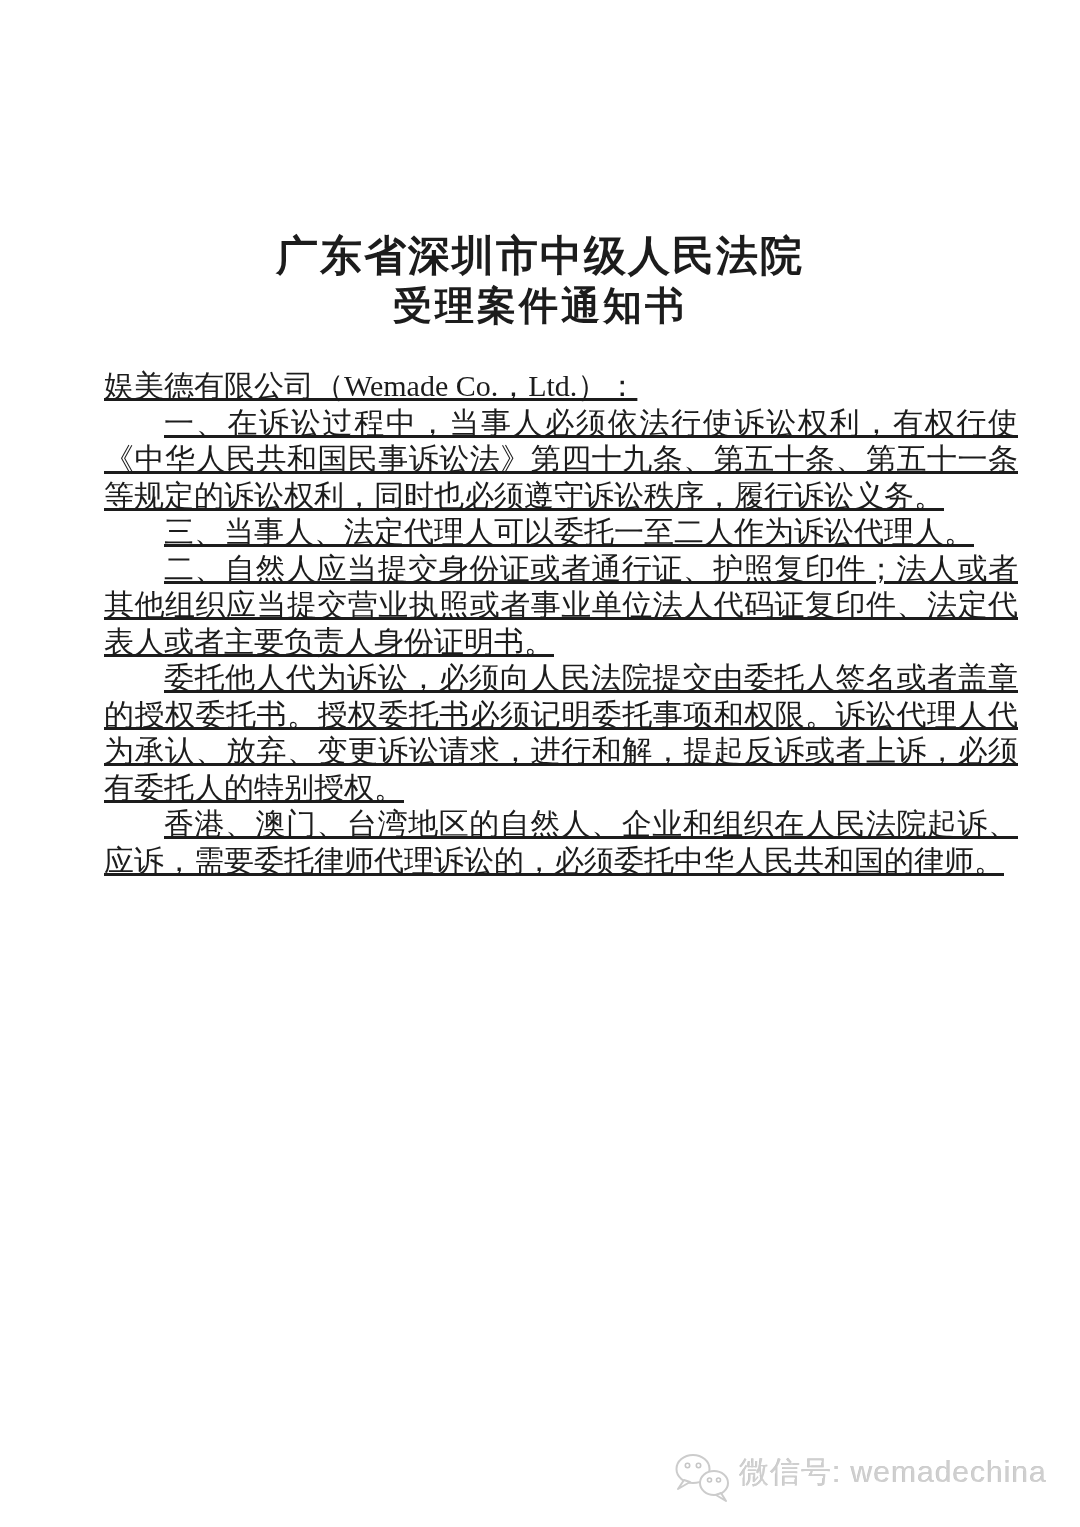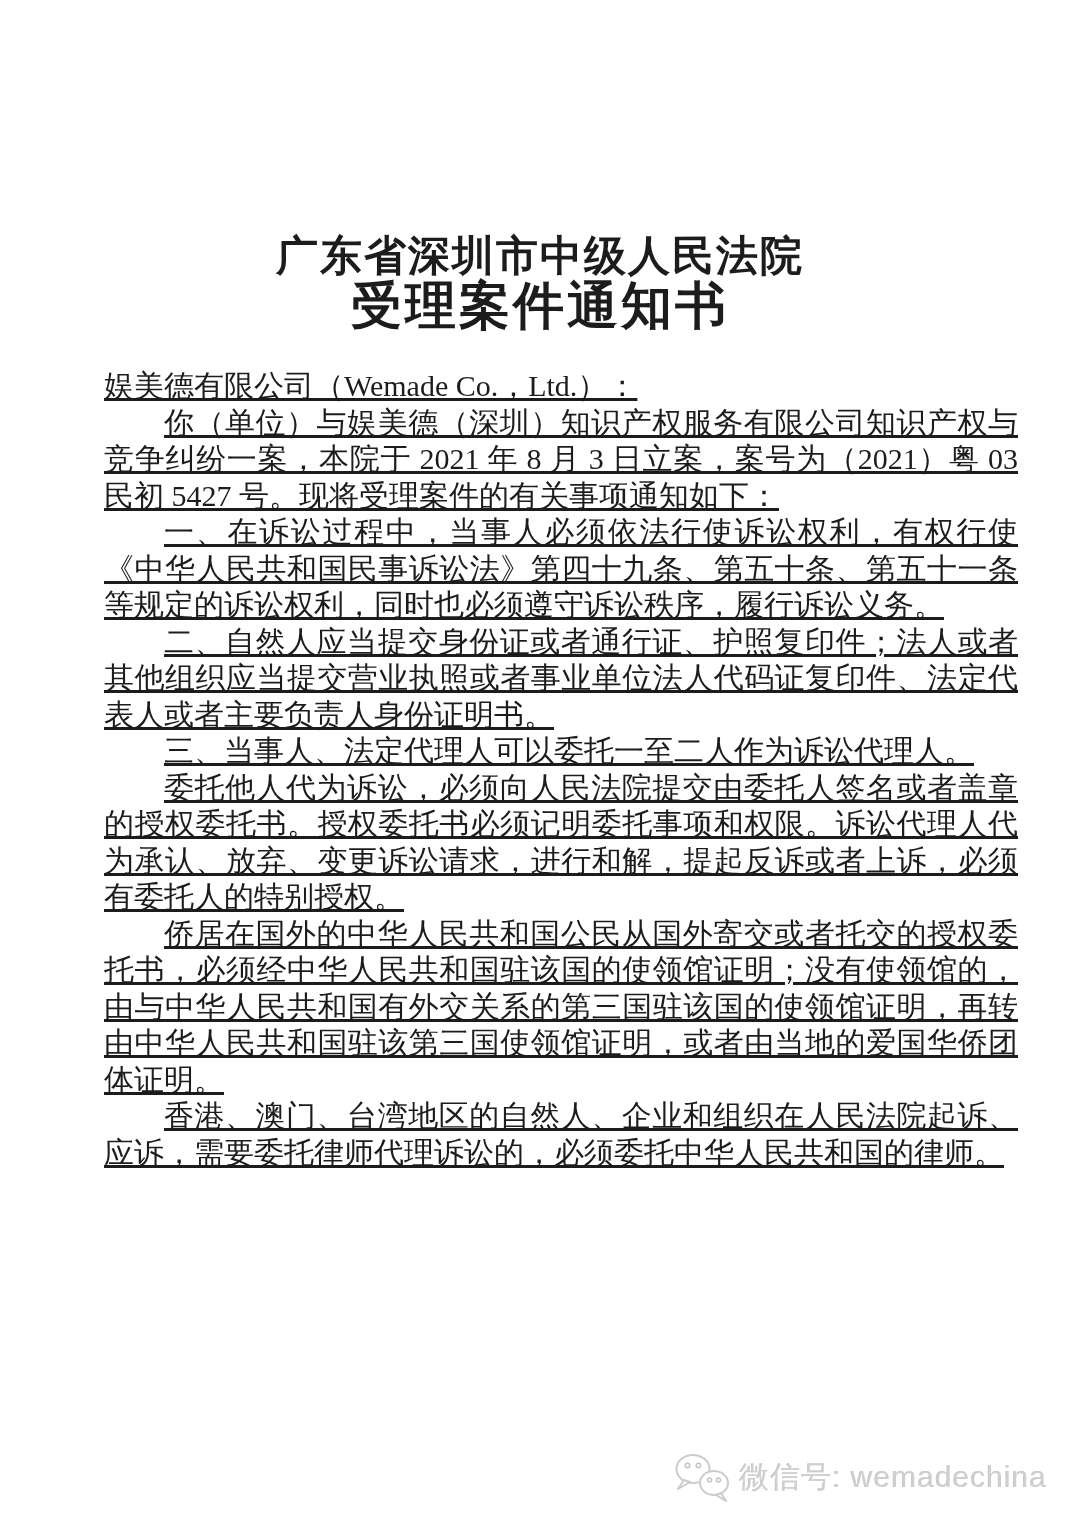--- a/index.html
+++ b/index.html
@@ -24,21 +24,21 @@
     padding-top: 230px;
     text-align: center;
     font-weight: 700;
   }
   .title-line1 {
     font-size: 42px;
     line-height: 52px;
     letter-spacing: 2px;
   }
   .title-line2 {
-    font-size: 51px;
+    font-size: 39px;
     line-height: 48px;
     letter-spacing: 3px;
   }
   .case-no {
     margin-top: 28px;
     text-align: right;
     padding-right: 170px;
     font-size: 29px;
     line-height: 34px;
   }
@@ -56,21 +56,20 @@
     text-indent: 2em;
   }
   .doc-body p.addressee {
     text-indent: 0;
   }
   .watermark {
     position: absolute;
     top: 1452px;
     right: 33px;
     display: flex;
-    align-items: center;
     gap: 8px;
     font-family: "Liberation Sans", "DejaVu Sans", sans-serif;
     font-size: 30px;
     color: #cfcfcf;
     text-shadow: 1.5px 1.5px 0 #ffffff, -0.5px -0.5px 0 #c2c2c2;
     letter-spacing: 1px;
     white-space: nowrap;
   }
   .watermark svg {
     display: block;
@@ -82,26 +81,24 @@
 <div class="page">
 
   <div class="title-block">
     <div class="title-line1">广东省深圳市中级人民法院</div>
     <div class="title-line2">受理案件通知书</div>
   </div>
 
 
   <div class="doc-body">
     <p class="addressee">娱美德有限公司（Wemade Co.，Ltd.）：</p>
-    <p>你（单位）与娱美德（深圳）知识产权服务有限公司知识产权与竞争纠纷一案，本院于 2021 年 8 月 3 日立案，案号为（2021）粤 03 民初 5427 号。现将受理案件的有关事项通知如下：</p>
     <p>一、在诉讼过程中，当事人必须依法行使诉讼权利，有权行使《中华人民共和国民事诉讼法》第四十九条、第五十条、第五十一条等规定的诉讼权利，同时也必须遵守诉讼秩序，履行诉讼义务。</p>
+    <p>三、当事人、法定代理人可以委托一至二人作为诉讼代理人。</p>
     <p>二、自然人应当提交身份证或者通行证、护照复印件；法人或者其他组织应当提交营业执照或者事业单位法人代码证复印件、法定代表人或者主要负责人身份证明书。</p>
-    <p>三、当事人、法定代理人可以委托一至二人作为诉讼代理人。</p>
     <p>委托他人代为诉讼，必须向人民法院提交由委托人签名或者盖章的授权委托书。授权委托书必须记明委托事项和权限。诉讼代理人代为承认、放弃、变更诉讼请求，进行和解，提起反诉或者上诉，必须有委托人的特别授权。</p>
-    <p>侨居在国外的中华人民共和国公民从国外寄交或者托交的授权委托书，必须经中华人民共和国驻该国的使领馆证明；没有使领馆的，由与中华人民共和国有外交关系的第三国驻该国的使领馆证明，再转由中华人民共和国驻该第三国使领馆证明，或者由当地的爱国华侨团体证明。</p>
     <p>香港、澳门、台湾地区的自然人、企业和组织在人民法院起诉、应诉，需要委托律师代理诉讼的，必须委托中华人民共和国的律师。</p>
   </div>
 
   <div class="watermark">
     <span>
       <svg width="58" height="50" viewBox="0 0 58 50" xmlns="http://www.w3.org/2000/svg">
 
         <ellipse cx="20" cy="17" rx="16.5" ry="14" fill="#ffffff" stroke="#cccccc" stroke-width="2"></ellipse>
         <path d="M11 28 L5 37 L17 30 Z" fill="#ffffff" stroke="#cccccc" stroke-width="2" stroke-linejoin="round"></path>
         <circle cx="14.5" cy="13.5" r="2.2" fill="none" stroke="#c6c6c6" stroke-width="1.6"></circle>

